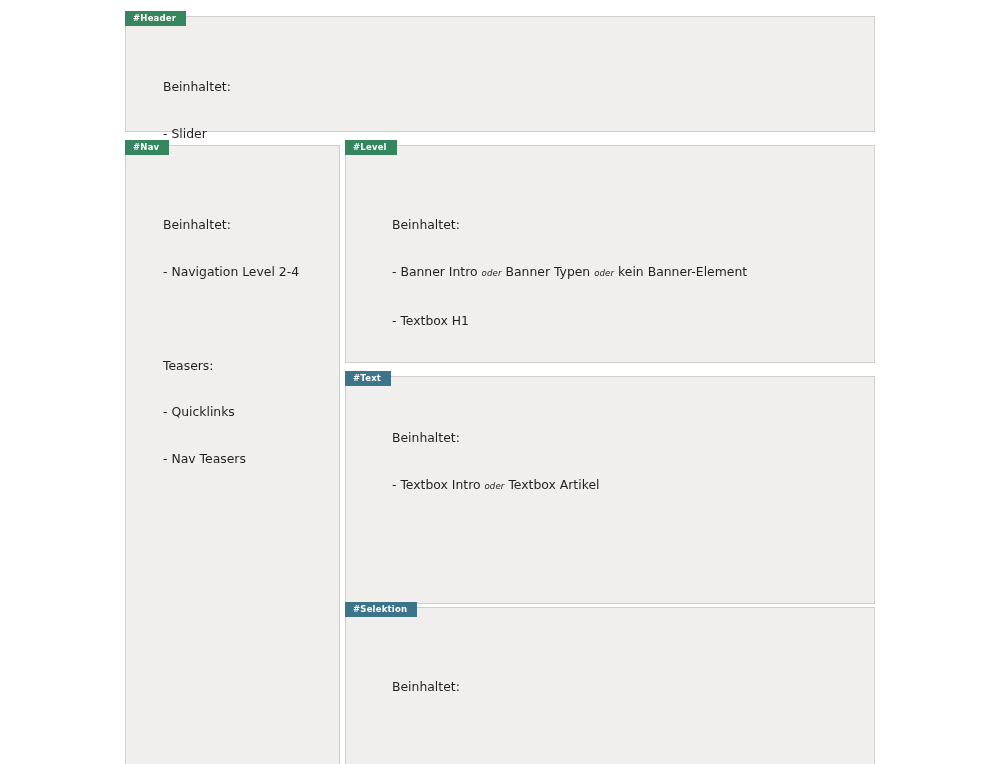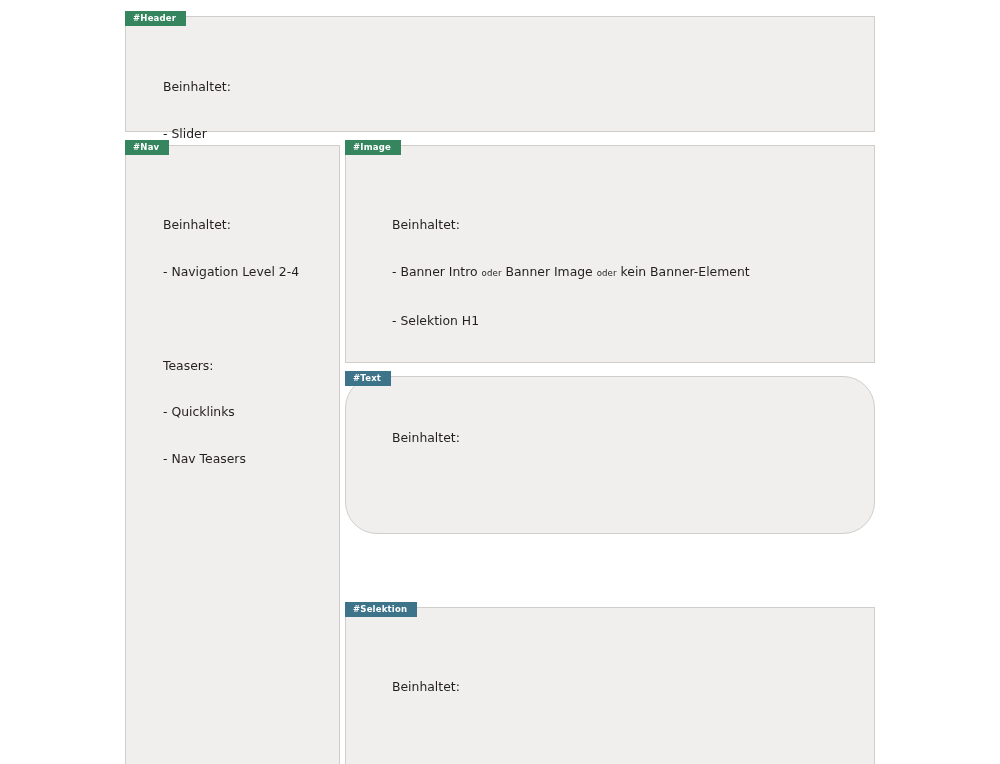--- a/index.html
+++ b/index.html
@@ -50,27 +50,28 @@
     line-height: 15.6px;
     color: #231f20;
     white-space: pre;
   }
   .content .line { display: block; }
   .content .line.blank { height: 15.6px; }
   .small {
     font-size: 8.6px;
     vertical-align: baseline;
     letter-spacing: 0.1px;
+    font-style: italic;
   }
 
   
   #panel-header    { left: 125px; top: 16px;  width: 750px; height: 116px; }
   #panel-nav       { left: 125px; top: 145px; width: 215px; height: 625px; }
   #panel-banner    { left: 345px; top: 145px; width: 530px; height: 218px; }
-  #panel-text      { left: 345px; top: 376px; width: 530px; height: 158px; border-radius: 32px; }
+  #panel-text      { left: 345px; top: 376px; width: 530px; height: 228px; }
   #panel-teaserlist{ left: 345px; top: 607px; width: 530px; height: 163px; }
 
   
   #text-header     { left: 163px; top: 48px;  }
   #text-nav        { left: 163px; top: 186px; }
   #text-banner     { left: 392px; top: 186px; }
   #text-text       { left: 392px; top: 399px; }
   #text-teaserlist { left: 392px; top: 648px; }
 </style>
 </head>
@@ -92,33 +93,34 @@
 <div class="content" id="text-nav">
   <span class="line">Beinhaltet:</span>
   <span class="line">- Navigation Level 2-4</span>
   <span class="line blank"></span>
   <span class="line">Teasers:</span>
   <span class="line">- Quicklinks</span>
   <span class="line">- Nav Teasers</span>
 </div>
 
 <div class="panel" id="panel-banner">
-  <span class="tab green">#Image</span>
+  <span class="tab green">#Level</span>
 </div>
 <div class="content" id="text-banner">
   <span class="line">Beinhaltet:</span>
-  <span class="line"><span>- Banner Intro </span><span class="small">oder</span><span> Banner Image </span><span class="small">oder</span><span> kein Banner-Element</span></span>
-  <span class="line">- Selektion H1</span>
+  <span class="line"><span>- Banner Intro </span><span class="small">oder</span><span> Banner Typen </span><span class="small">oder</span><span> kein Banner-Element</span></span>
+  <span class="line">- Textbox H1</span>
 </div>
 
 <div class="panel" id="panel-text">
   <span class="tab blue">#Text</span>
 </div>
 <div class="content" id="text-text">
   <span class="line">Beinhaltet:</span>
+  <span class="line"><span>- Textbox Intro </span><span class="small">oder</span><span> Textbox Artikel</span></span>
 </div>
 
 <div class="panel" id="panel-teaserlist">
   <span class="tab blue">#Selektion</span>
 </div>
 <div class="content" id="text-teaserlist">
   <span class="line">Beinhaltet:</span>
   
   
   

